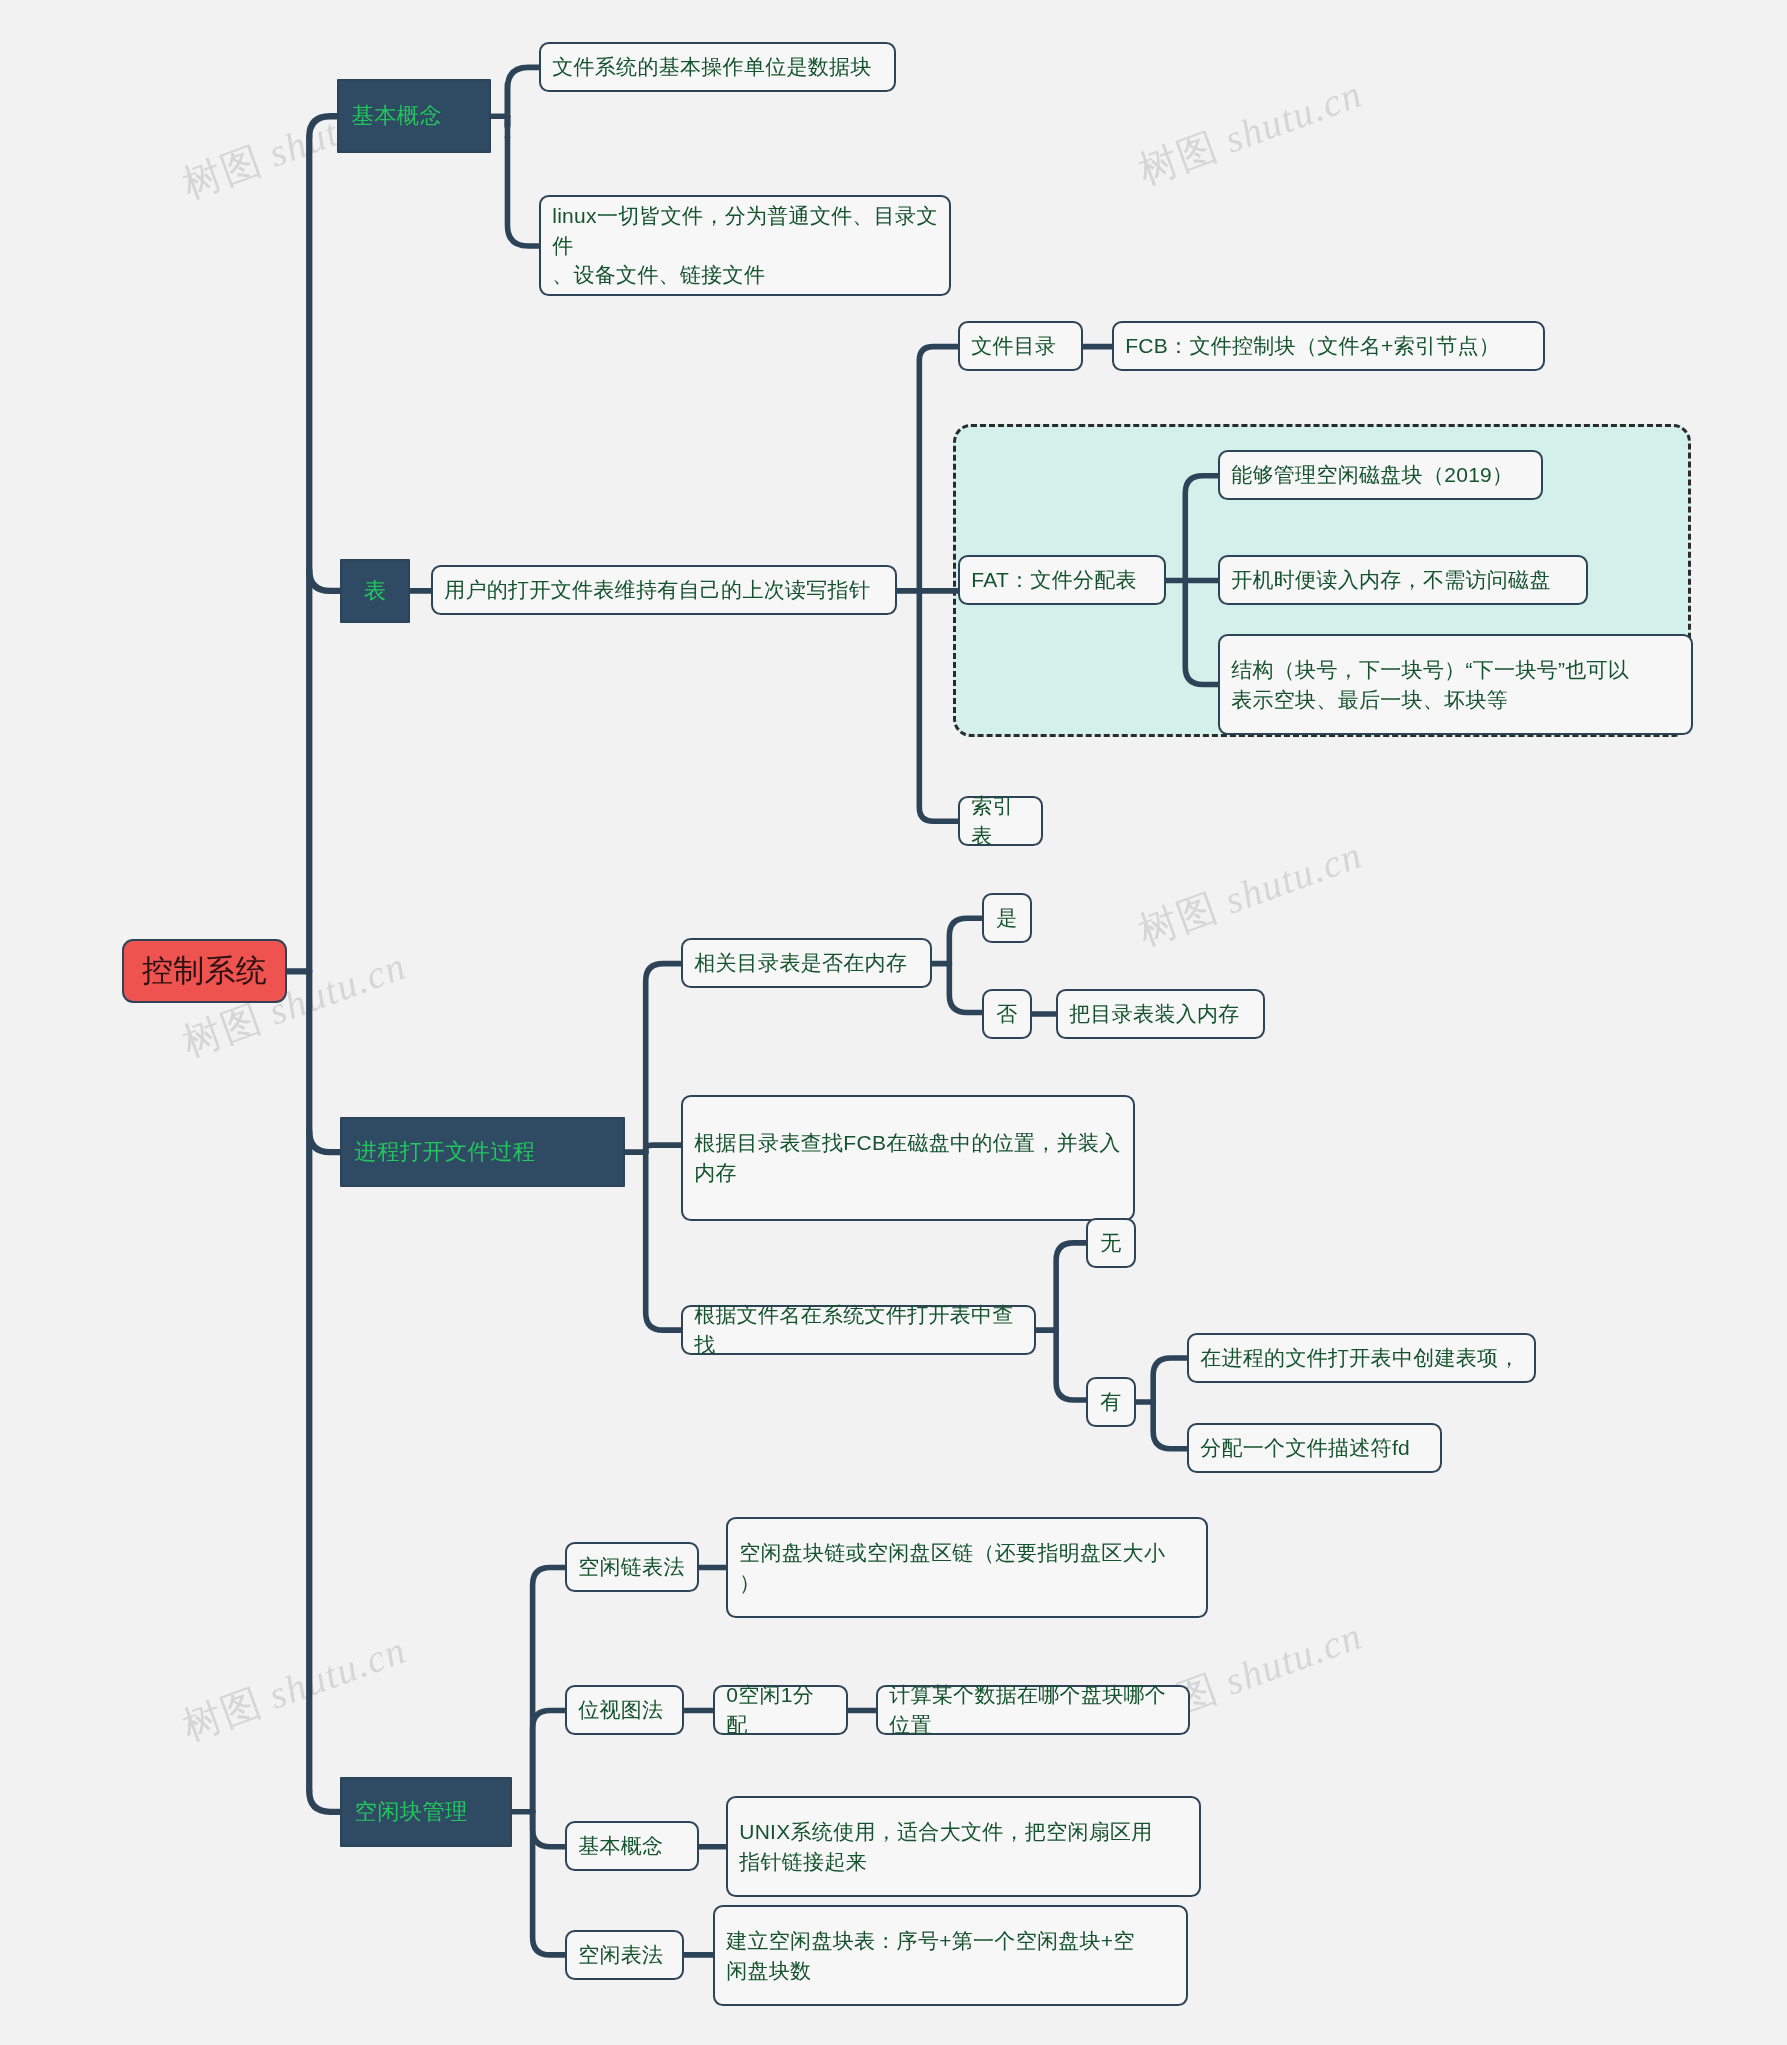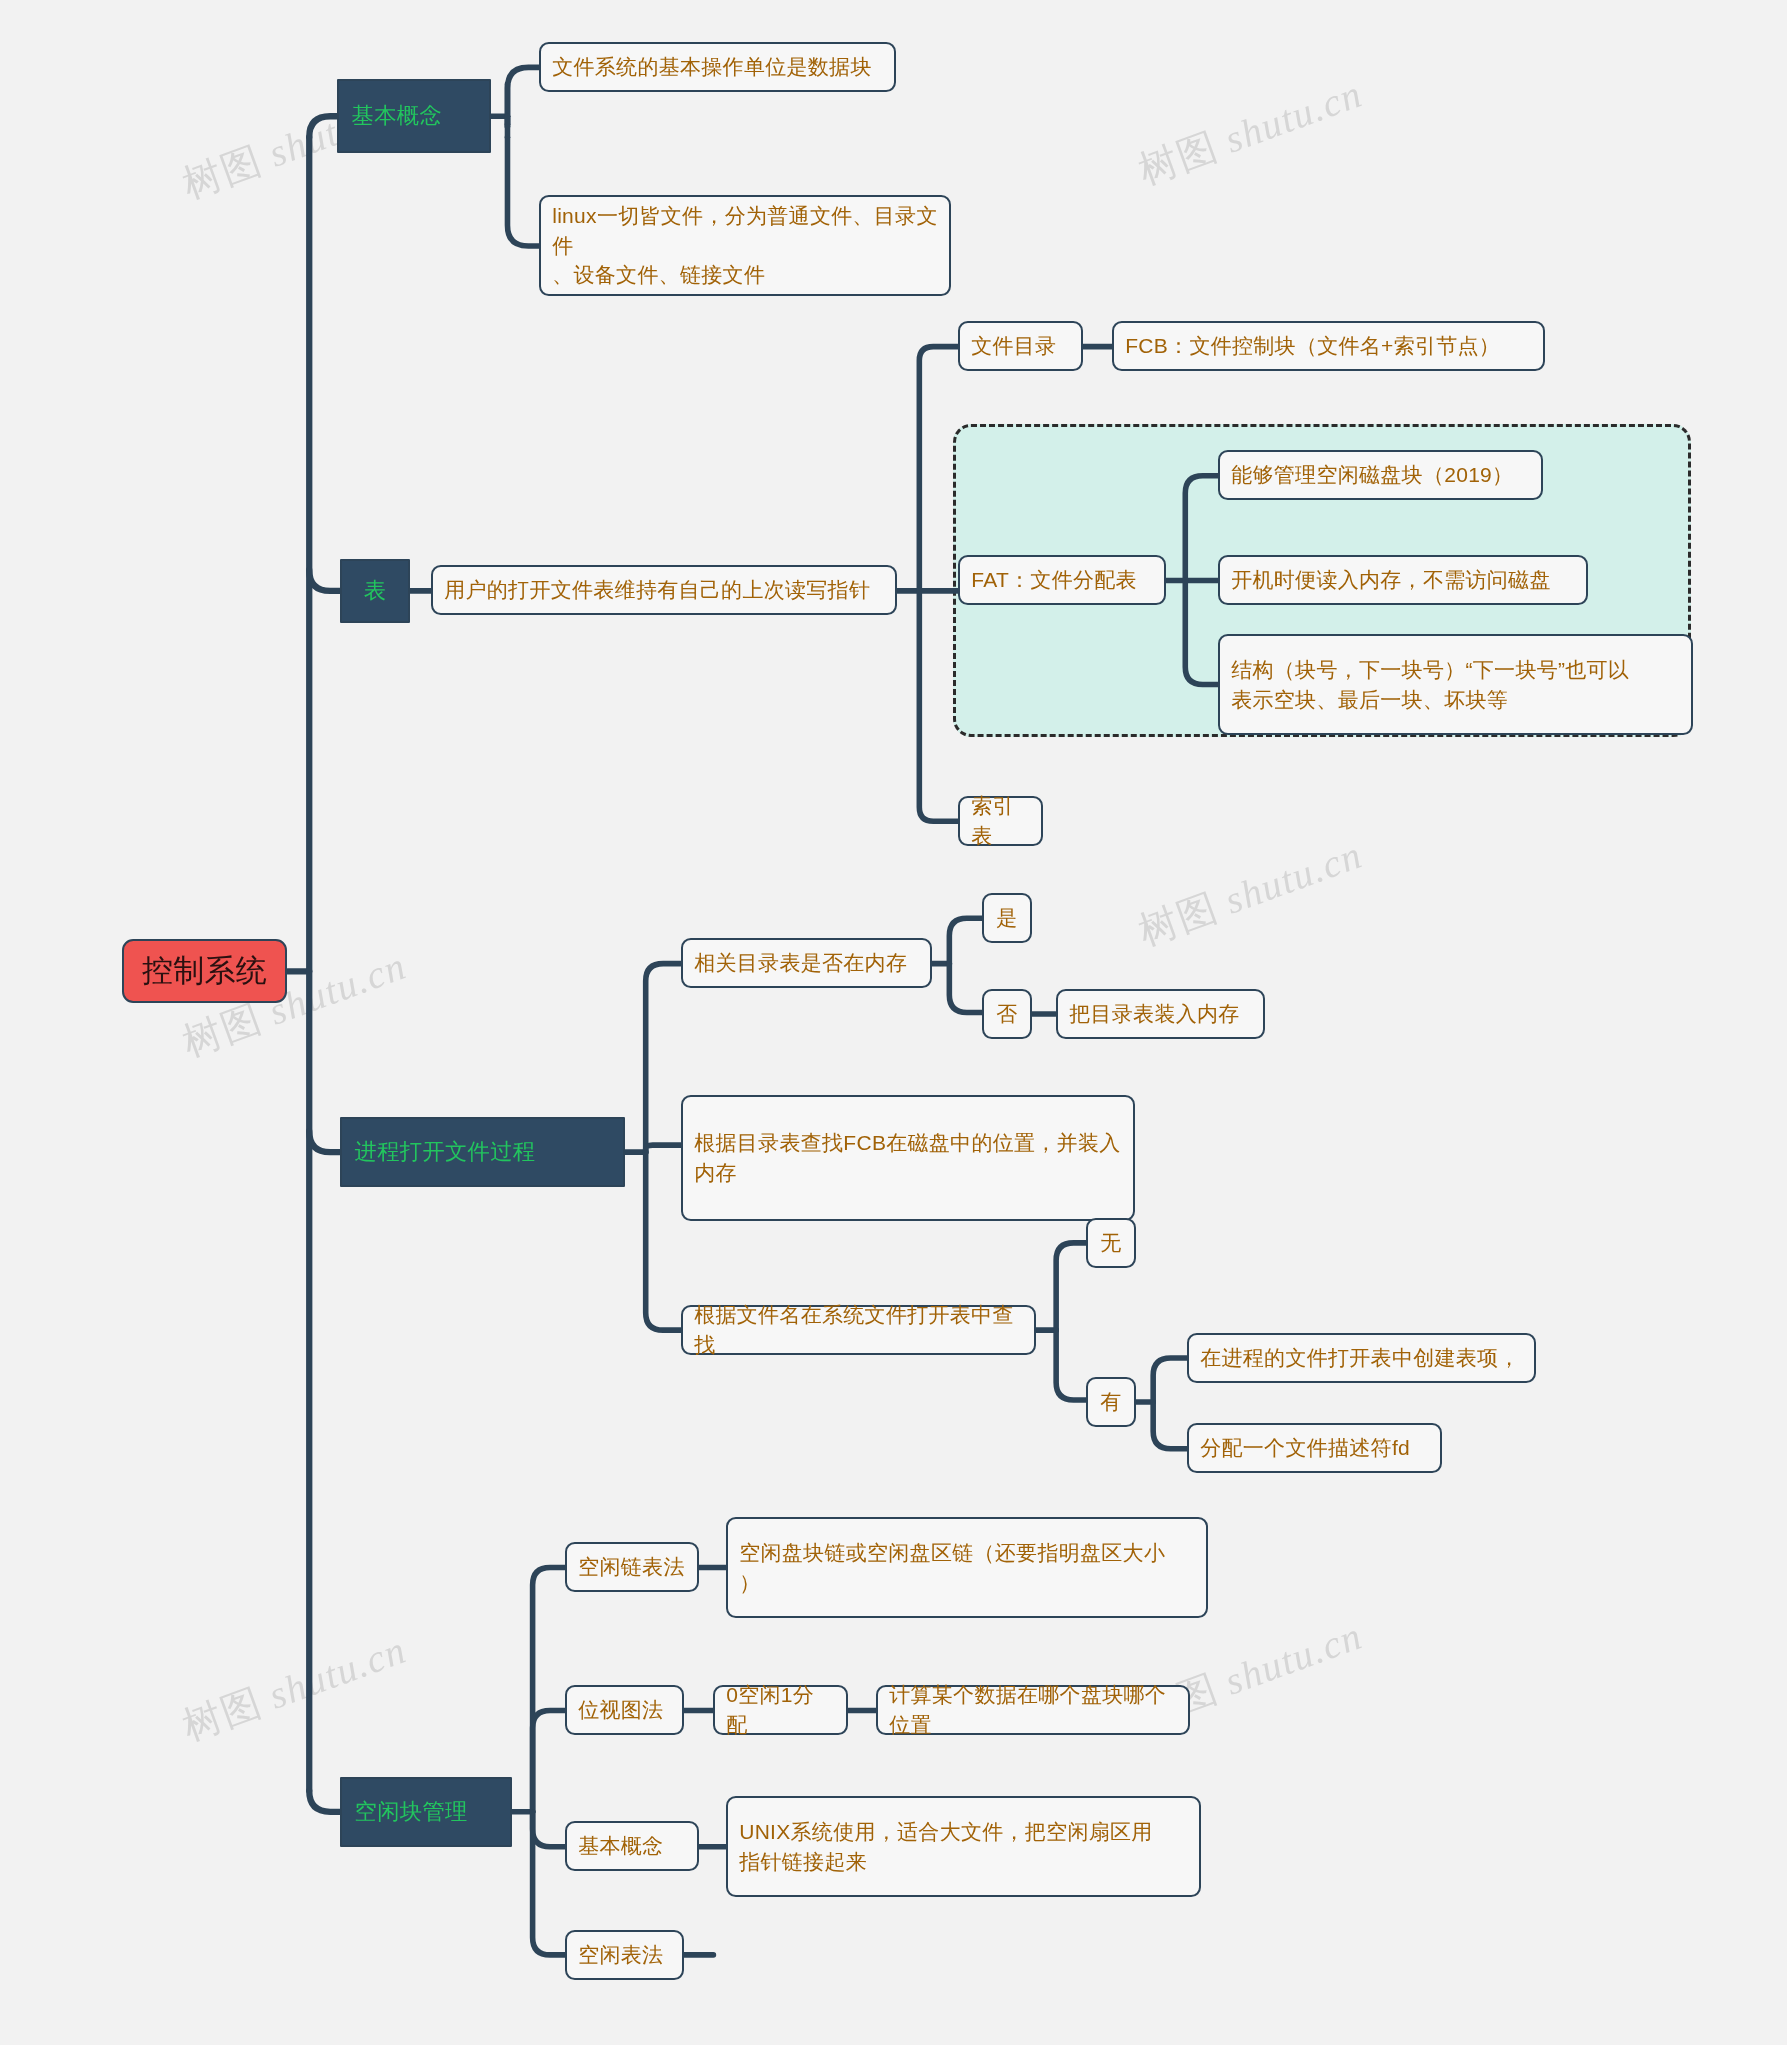--- a/index.html
+++ b/index.html
@@ -41,21 +41,21 @@
 
   
   .node{
     position:absolute;
     box-sizing:border-box;
     display:flex;
     align-items:center;
     border-radius:9.8px;
     font-size:21px;
     line-height:1.42;
-    color:#a16207;
+    color:#14532d;
     letter-spacing:0.3px;
     white-space:pre-wrap;
   }
   .node.leaf{
     background:#f7f7f7;
     border:2.1px solid #2d4458;
     padding:7px 11.2px;
   }
   .node.branch{
     background:#2f4a63;
@@ -216,15 +216,17 @@
 
   <div class="node leaf" style="left:565px;top:1685px;width:119px;height:50px;">位视图法</div>
   <div class="node leaf" style="left:713px;top:1685px;width:135px;height:50px;">0空闲1分配</div>
   <div class="node leaf" style="left:876px;top:1685px;width:314px;height:50px;">计算某个数据在哪个盘块哪个位置</div>
 
   <div class="node leaf" style="left:565px;top:1821px;width:134px;height:50px;">基本概念</div>
   <div class="node leaf" style="left:726px;top:1796px;width:475px;height:101px;">UNIX系统使用，适合大文件，把空闲扇区用
 指针链接起来</div>
 
   <div class="node leaf" style="left:565px;top:1930px;width:119px;height:50px;">空闲表法</div>
+  <div class="node leaf" style="left:713px;top:1905px;width:475px;height:101px;">建立空闲盘块表：序号+第一个空闲盘块+空
+闲盘块数</div>
 
 </div>
 
 
 </body></html>

